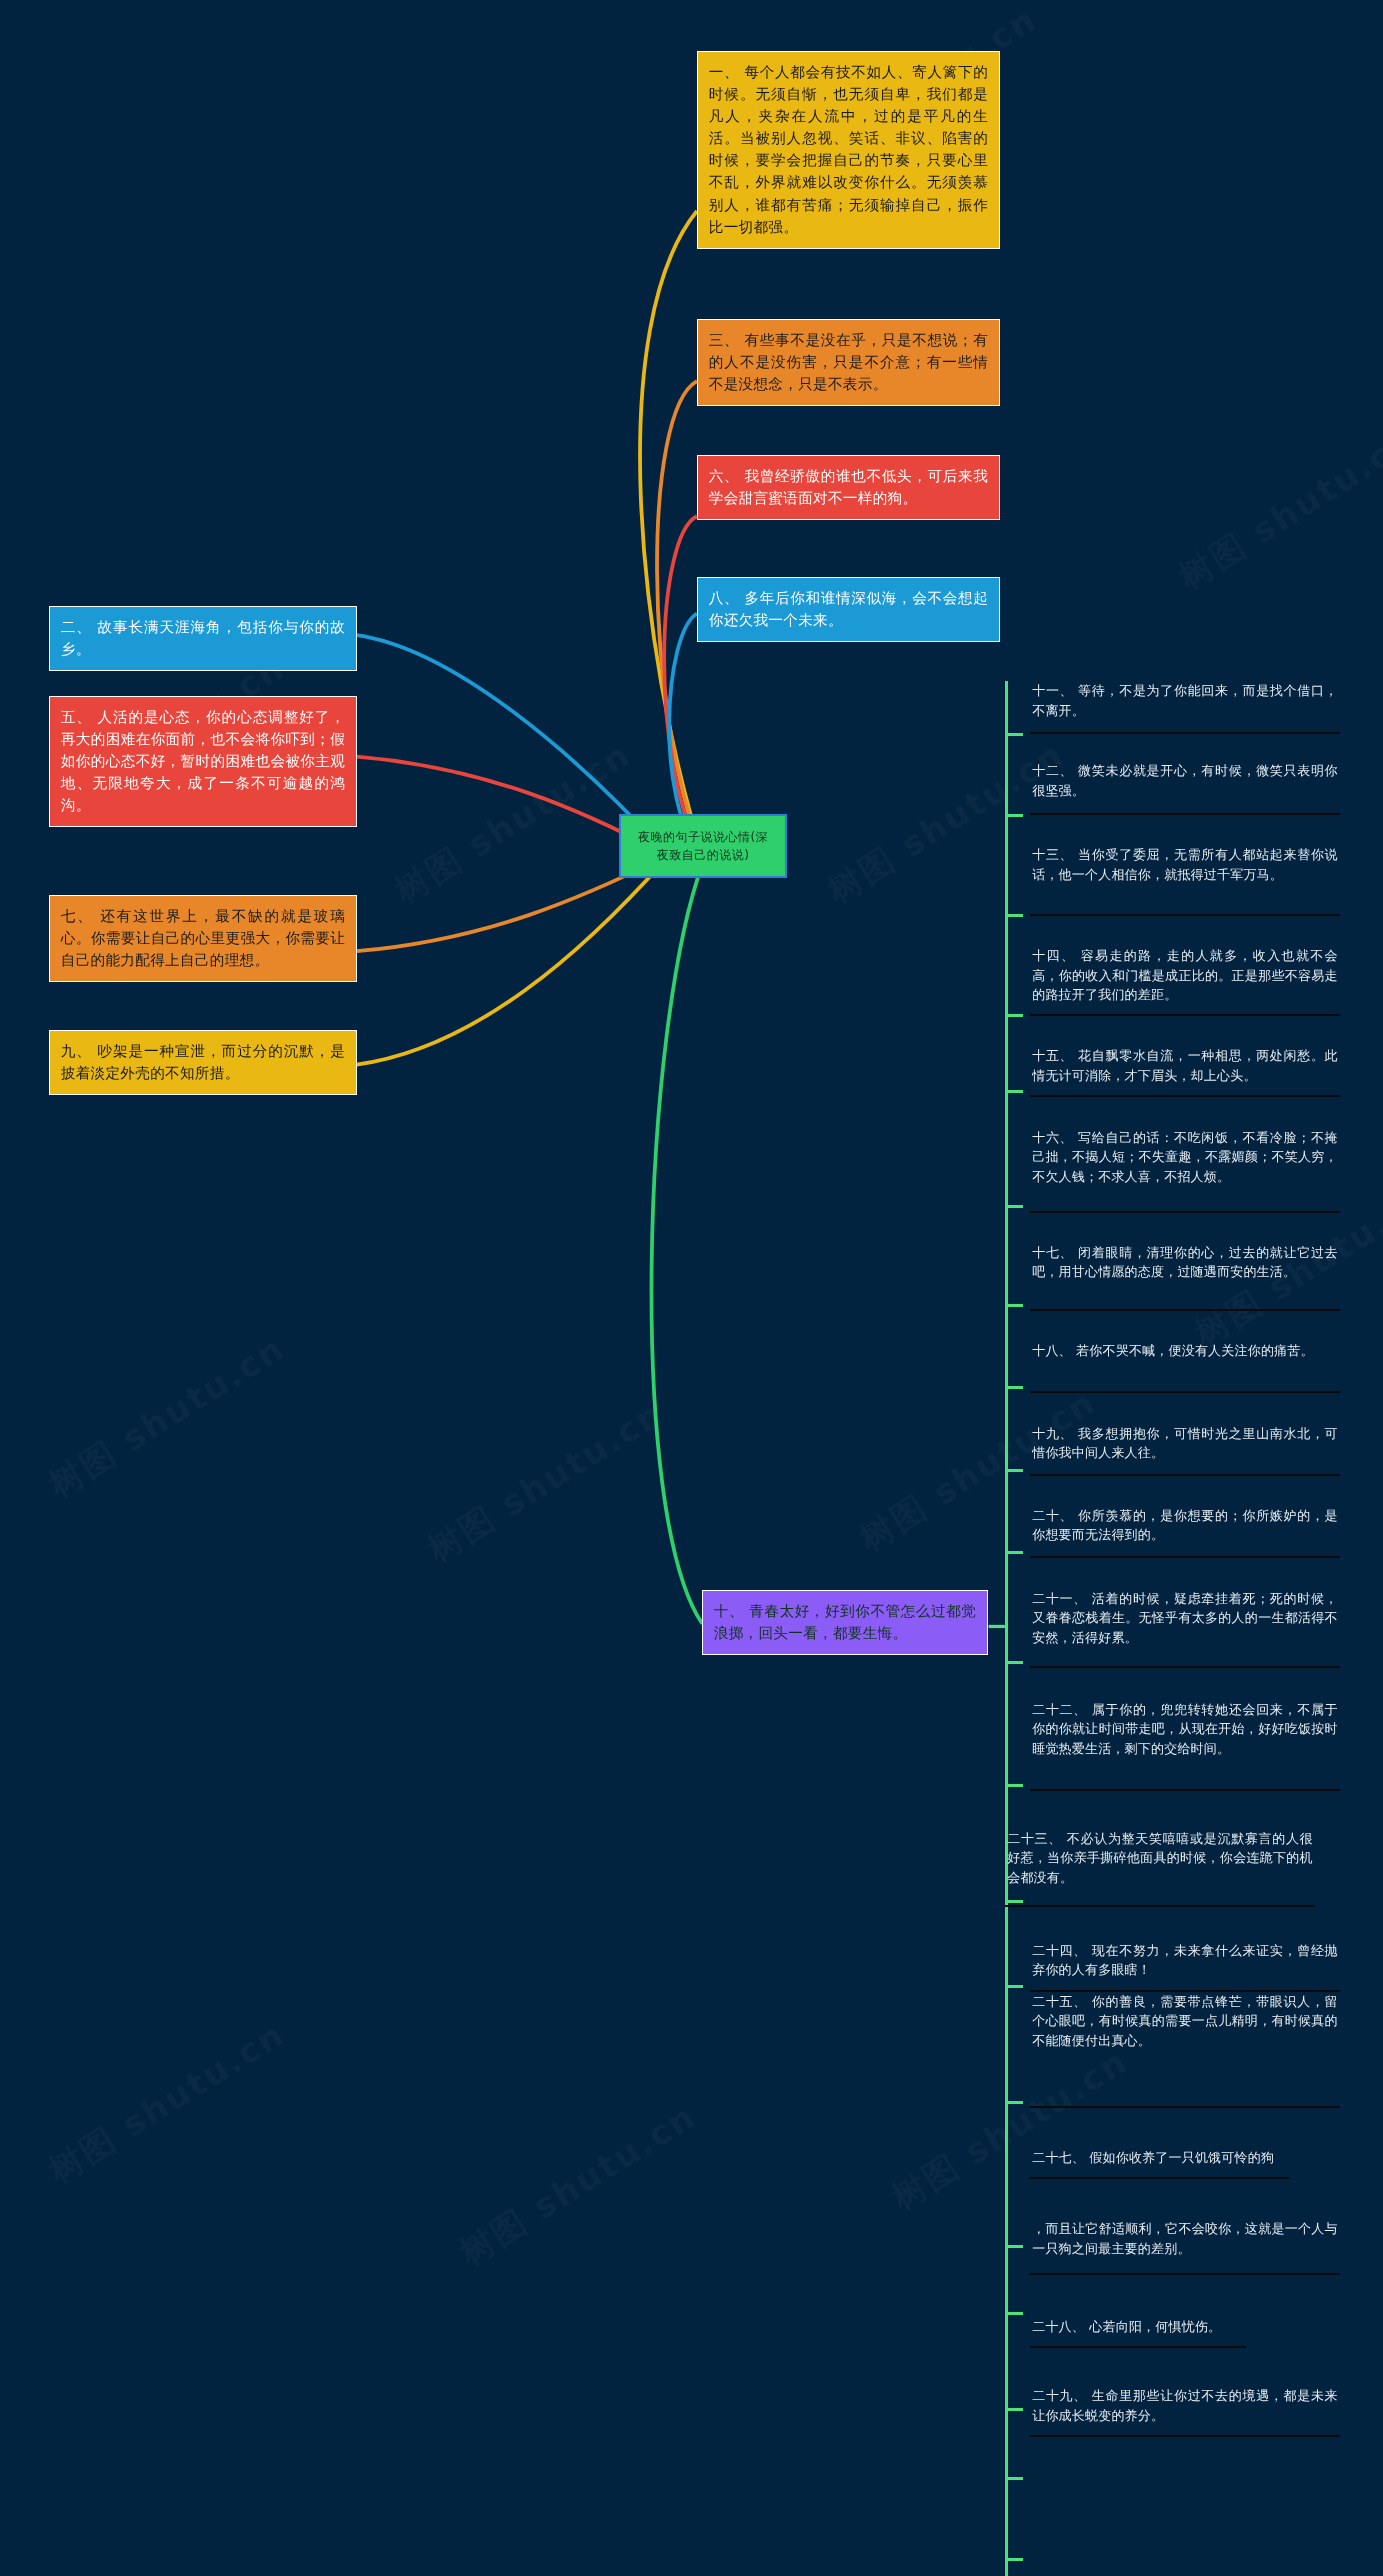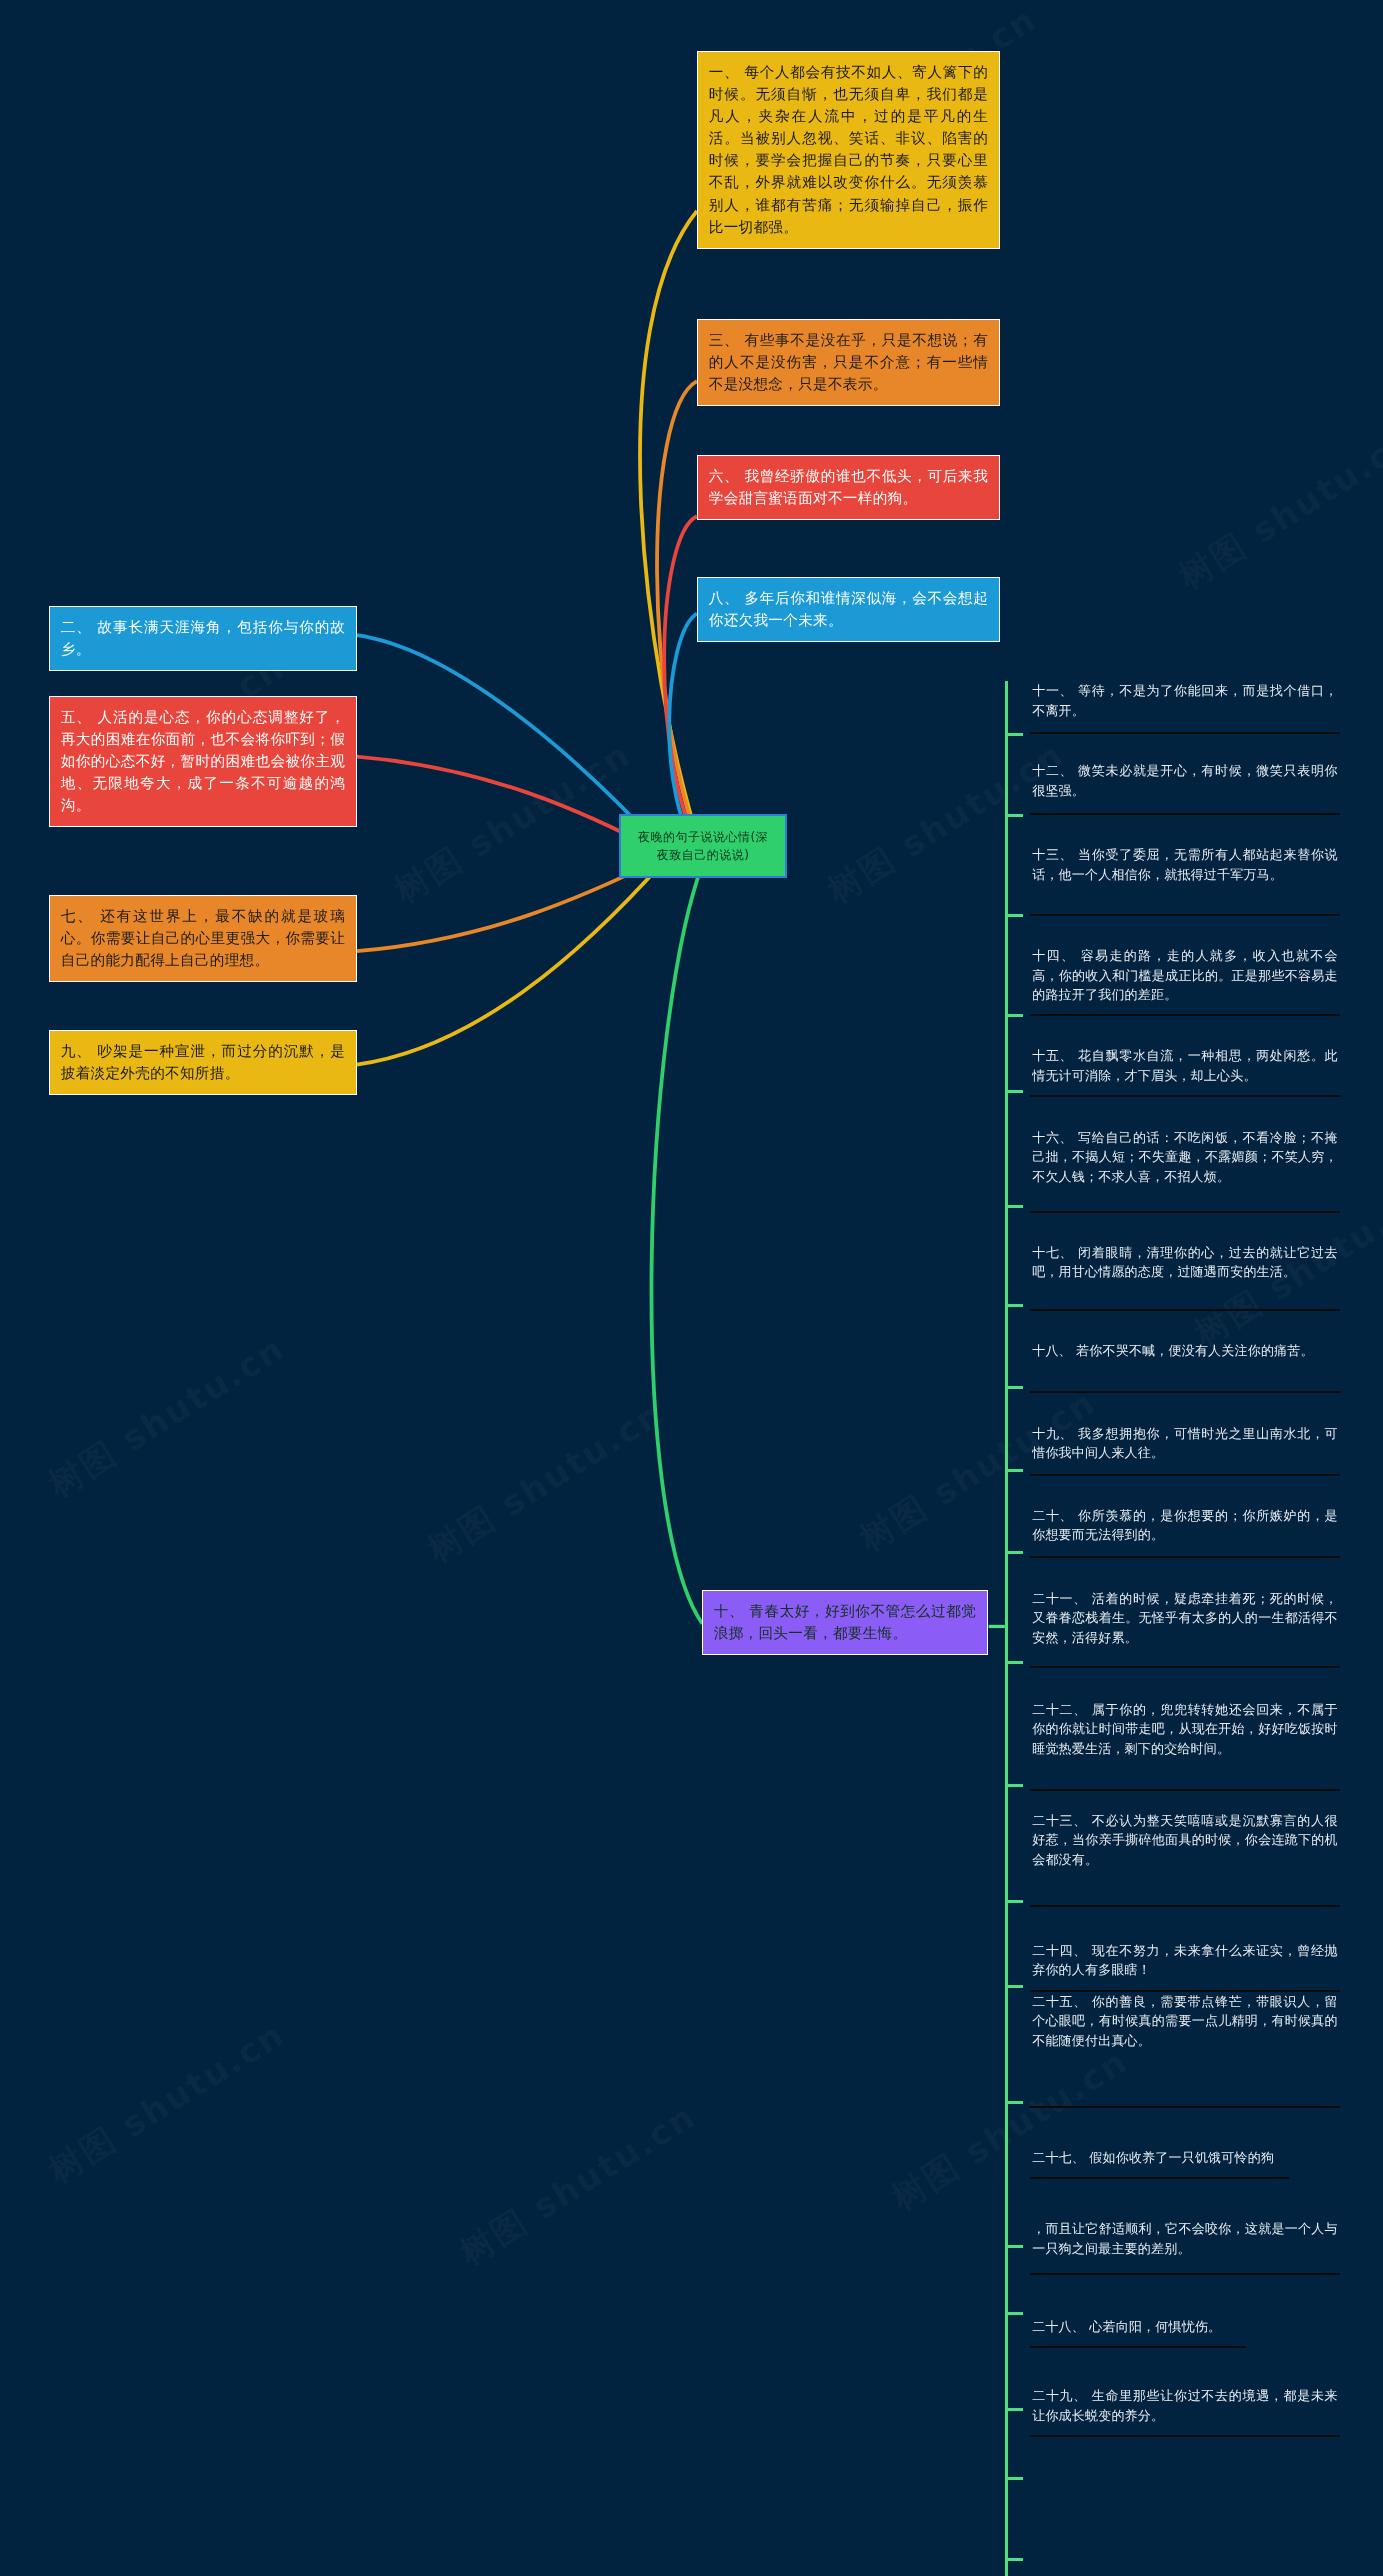--- a/index.html
+++ b/index.html
@@ -214,21 +214,21 @@
     <div class="ritem" style="margin-left:25px; width:310px; min-height:110px; padding-top:31px;">
       <span class="body">二十一、 活着的时候，疑虑牵挂着死；死的时候，又眷眷恋栈着生。无怪乎有太多的人的一生都活得不安然，活得好累。</span>
     </div>
     <div class="tick" style="top:980px;"></div>
 
     <div class="ritem" style="margin-left:25px; width:310px; min-height:123px; padding-top:32px;">
       <span class="body">二十二、 属于你的，兜兜转转她还会回来，不属于你的你就让时间带走吧，从现在开始，好好吃饭按时睡觉热爱生活，剩下的交给时间。</span>
     </div>
     <div class="tick" style="top:1103px;"></div>
 
-    <div class="ritem" style="margin-left:25px; width:310px; min-height:116px; padding-top:20px;">
+    <div class="ritem" style="width:310px; min-height:116px; padding-top:38px;">
       <span class="body">二十三、 不必认为整天笑嘻嘻或是沉默寡言的人很好惹，当你亲手撕碎他面具的时候，你会连跪下的机会都没有。</span>
     </div>
     <div class="tick" style="top:1219px;"></div>
 
     <div class="ritem" style="margin-left:25px; width:310px; min-height:85px; padding-top:34px;">
       <span class="body">二十四、 现在不努力，未来拿什么来证实，曾经抛弃你的人有多眼瞎！</span>
     </div>
     <div class="tick" style="top:1304px;"></div>
 
     <div class="ritem" style="margin-left:25px; width:310px; min-height:116px; ">

